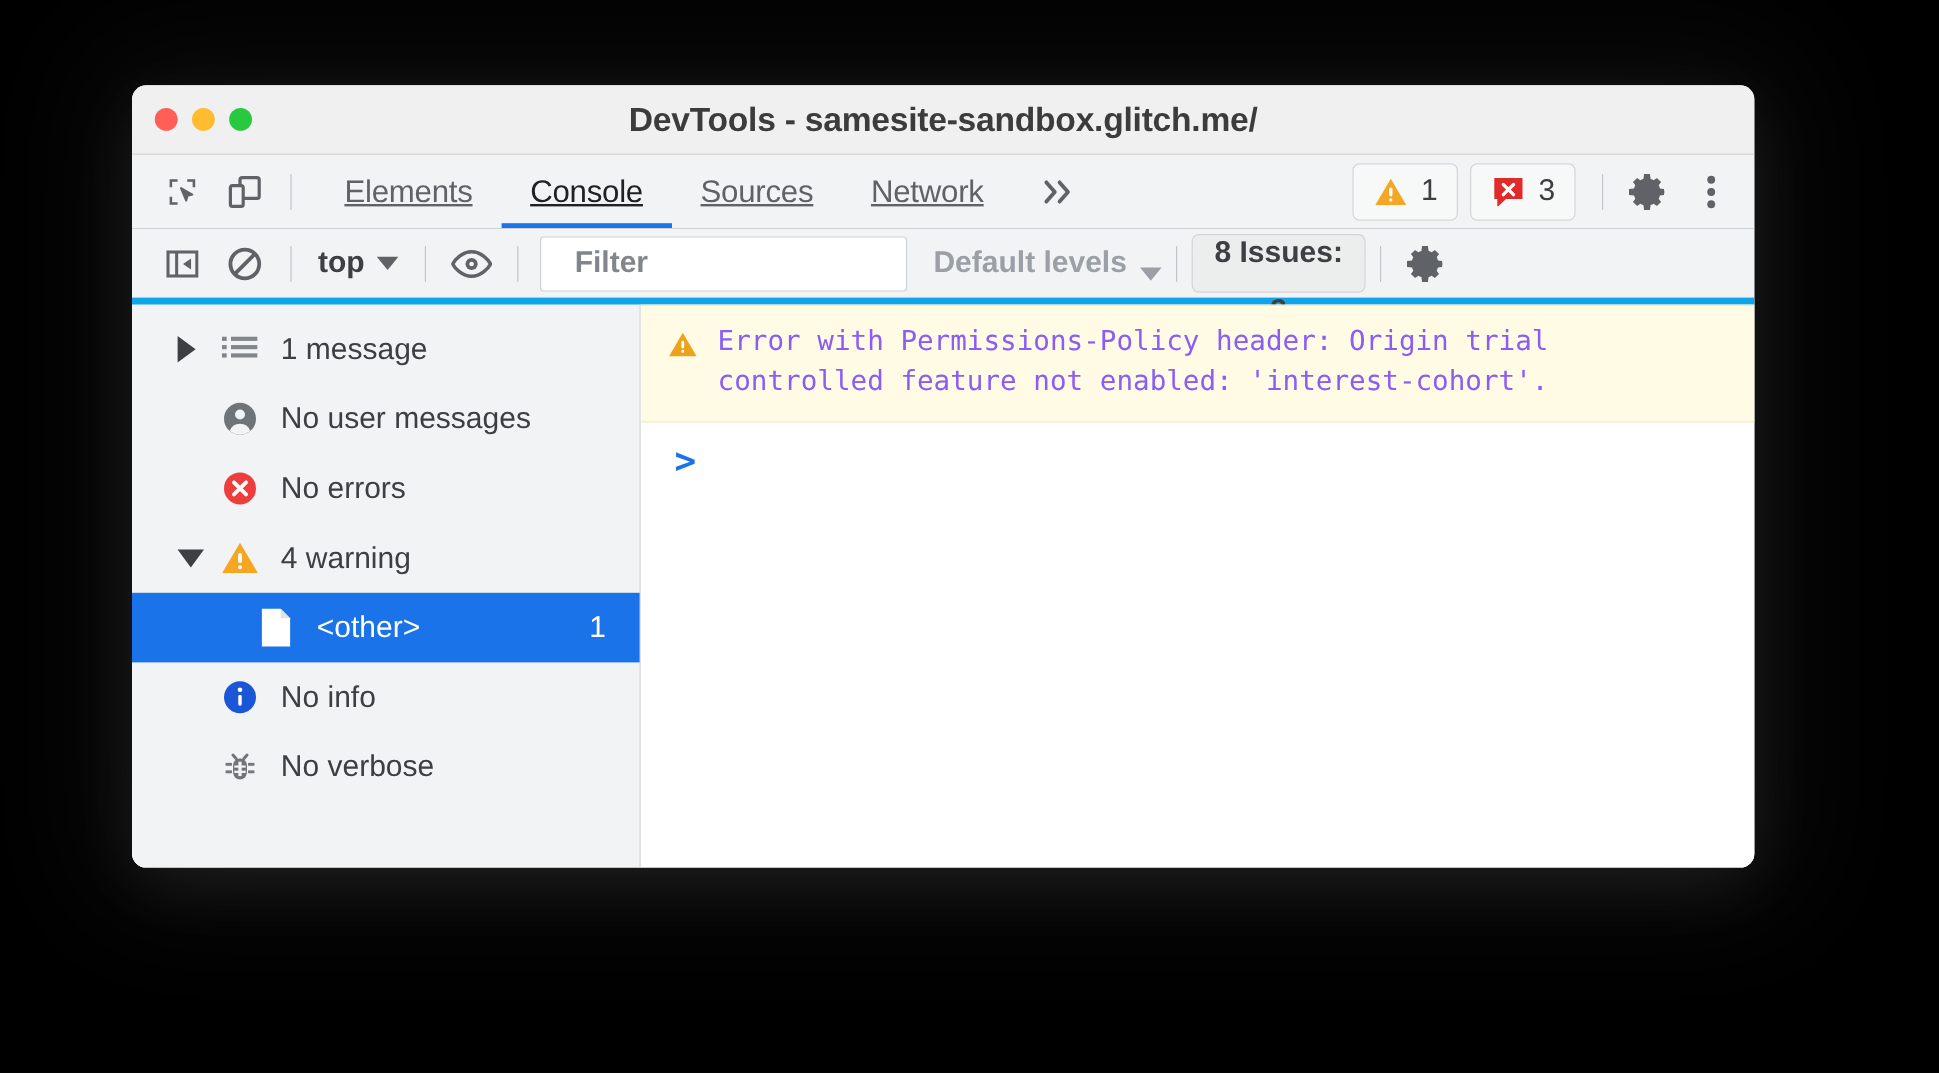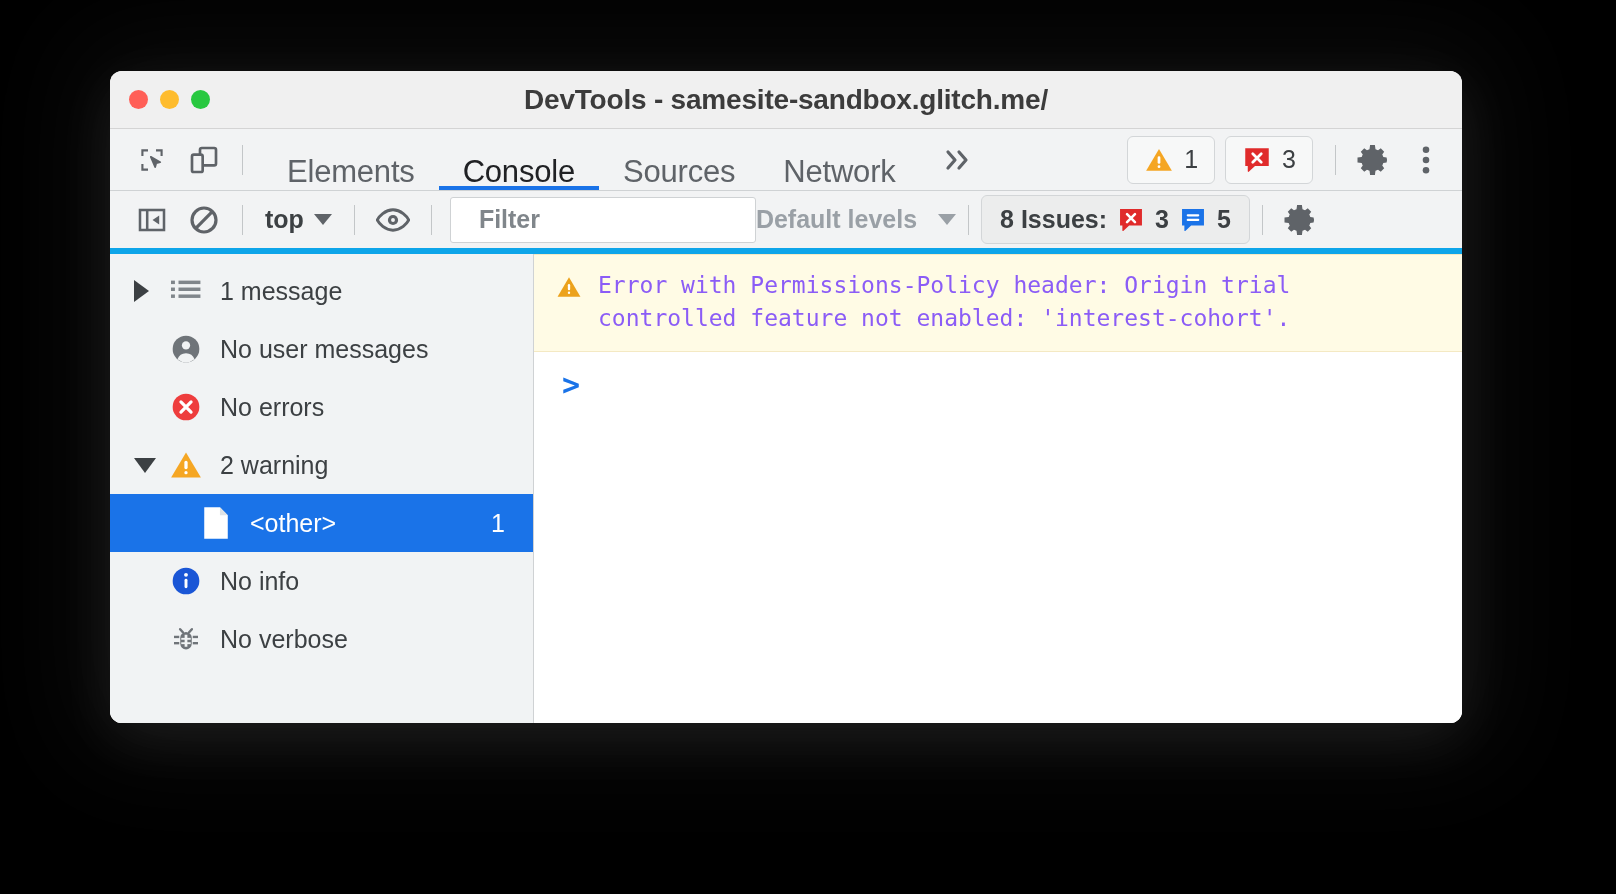--- a/index.html
+++ b/index.html
@@ -94,25 +94,26 @@
   }
   .tabs {
     display: flex;
     align-items: stretch;
     height: 100%;
     margin-left: 8px;
   }
   .tab {
     position: relative;
     display: flex;
-    align-items: flex-end;
+    align-items: center;
     padding: 0 24px;
-    font-size: 31px;
+    font-size: 26px;
     color: #5f6368;
     letter-spacing: -0.2px;
+    text-decoration: underline;
   }
   .tab.active { color: #202124; }
   .tab.active::after {
     content: "";
     position: absolute;
     left: 0; right: 0; bottom: 0;
     height: 4px;
     background: #1a73e8;
   }
   .more-tabs {
@@ -173,37 +174,39 @@
     display: flex;
     align-items: center;
     padding-left: 28px;
     box-sizing: border-box;
     font-size: 25px;
     color: #80868b;
     margin-left: 6px;
   }
   .levels {
     display: flex;
-    align-items: center;
-    gap: 21px;
+    align-items: flex-end;
+    gap: 11px;
     font-size: 25px;
     color: #9aa0a6;
+    margin-left: 22px;
   }
   .levels .caret { border-top-color: #9aa0a6; }
   .issues-pill {
     display: flex;
     align-items: center;
     gap: 10px;
     height: 47px;
     padding: 0 18px;
     border: 1px solid #d3d6d8;
     border-radius: 6px;
     background: #eceded;
     font-size: 25px;
     color: #3c4043;
+    flex-direction: column;
   }
 
   
   .body {
     flex: 1 1 auto;
     display: flex;
     min-height: 0;
     background: #ffffff;
   }
   .sidebar {
@@ -211,21 +214,21 @@
     flex: 0 0 424px;
     background: #f1f3f4;
     border-right: 1px solid #cfd2d4;
     padding-top: 8px;
     box-sizing: border-box;
   }
   .tree-row {
     display: flex;
     align-items: center;
     height: 58px;
-    padding-left: 24px;
+    padding-left: 38px;
     box-sizing: border-box;
     font-size: 25px;
     color: #3c4043;
   }
   .tree-row.selected {
     background: #1a73e8;
     color: #ffffff;
   }
   .twisty {
     width: 30px;
@@ -506,21 +509,21 @@
           <span class="twisty">
             <span class="tri-down"></span>
           </span>
           <span class="row-icon">
             <svg width="34" height="34" viewBox="0 0 24 24">
               <path d="M12 3.1L22.5 20.8H1.5z" fill="#f5a623"></path>
               <rect x="10.85" y="9" width="2.3" height="6" rx="1.15" fill="#ffffff"></rect>
               <rect x="10.85" y="16.2" width="2.3" height="2.4" rx="1.2" fill="#ffffff"></rect>
             </svg>
           </span>
-          <span class="row-label">2 warning</span>
+          <span class="row-label">4 warning</span>
         </div>
 
         <div class="tree-row selected">
           <span class="twisty"></span>
           <span class="twisty"></span>
           <span class="row-icon">
             <svg width="30" height="34" viewBox="0 0 22 26">
               <path d="M2 1h12l6 6v18H2z" fill="#ffffff"></path>
               <path d="M14 1v6h6" fill="#dfe3e6"></path>
             </svg>

